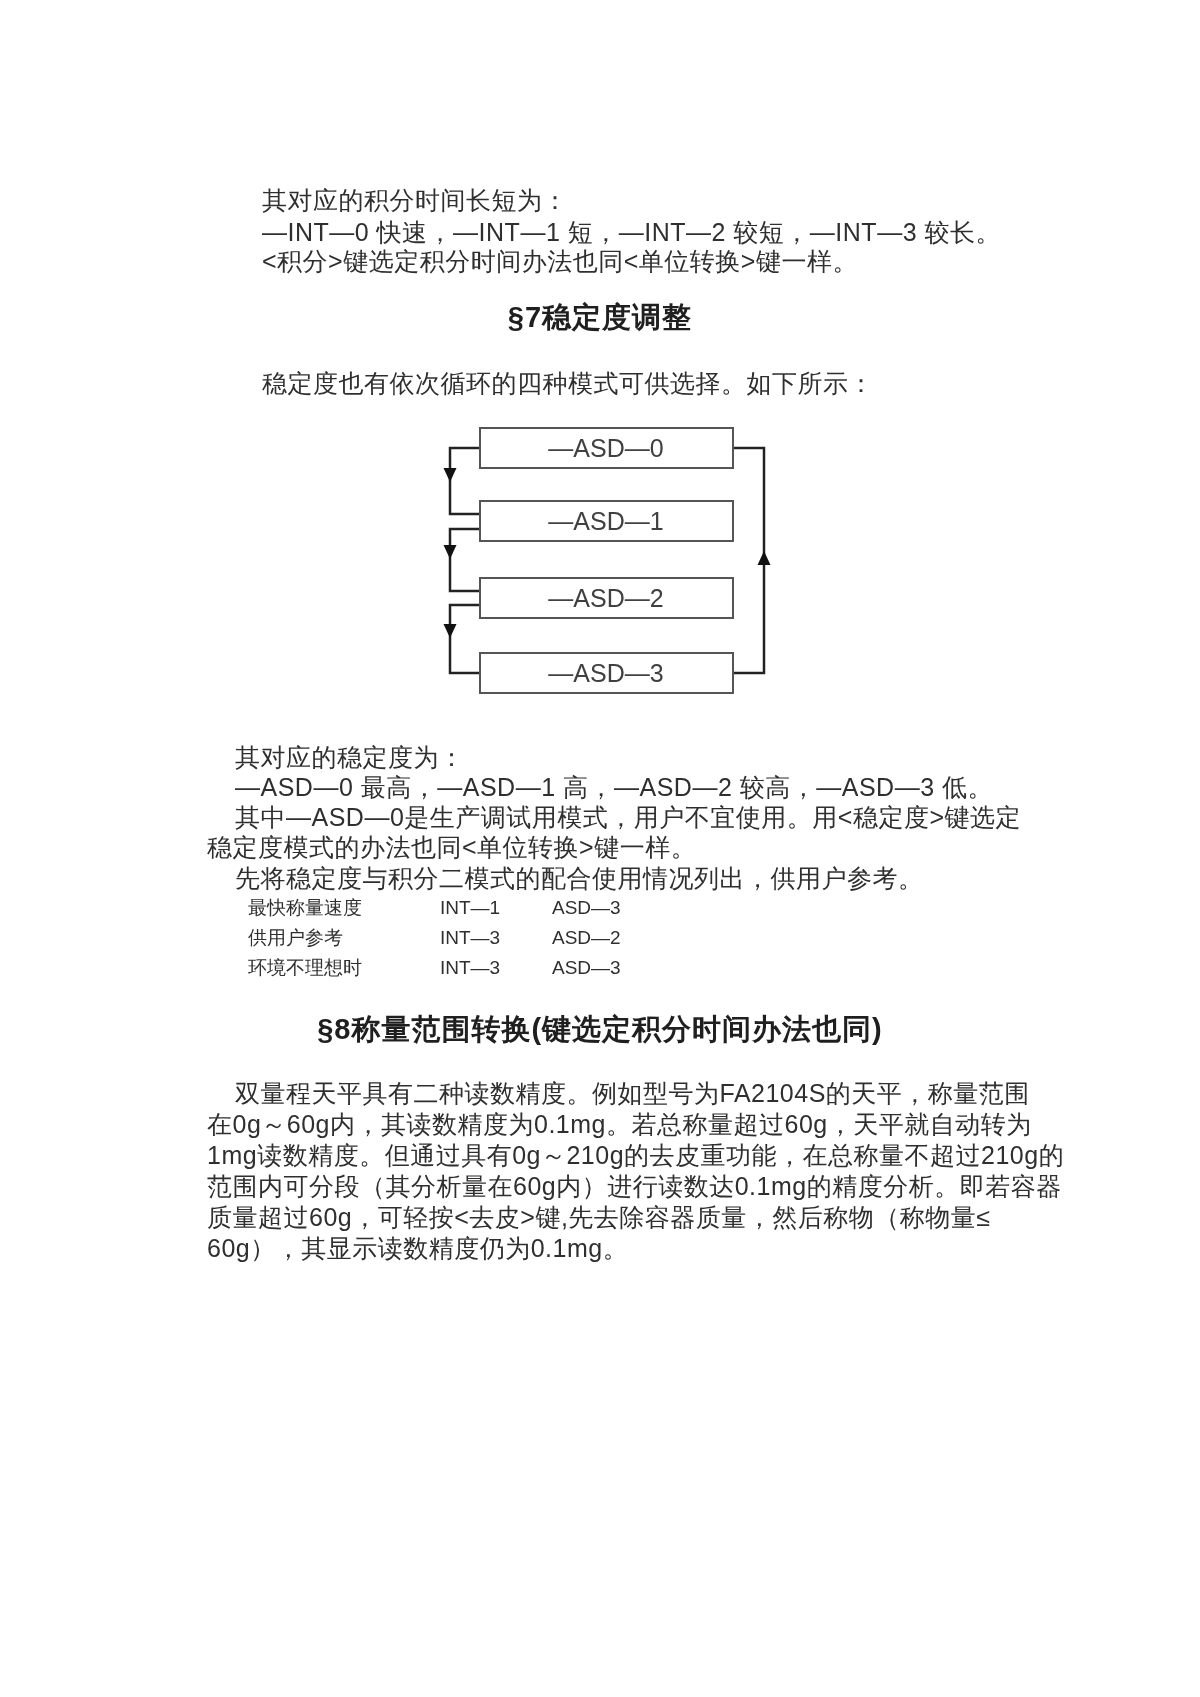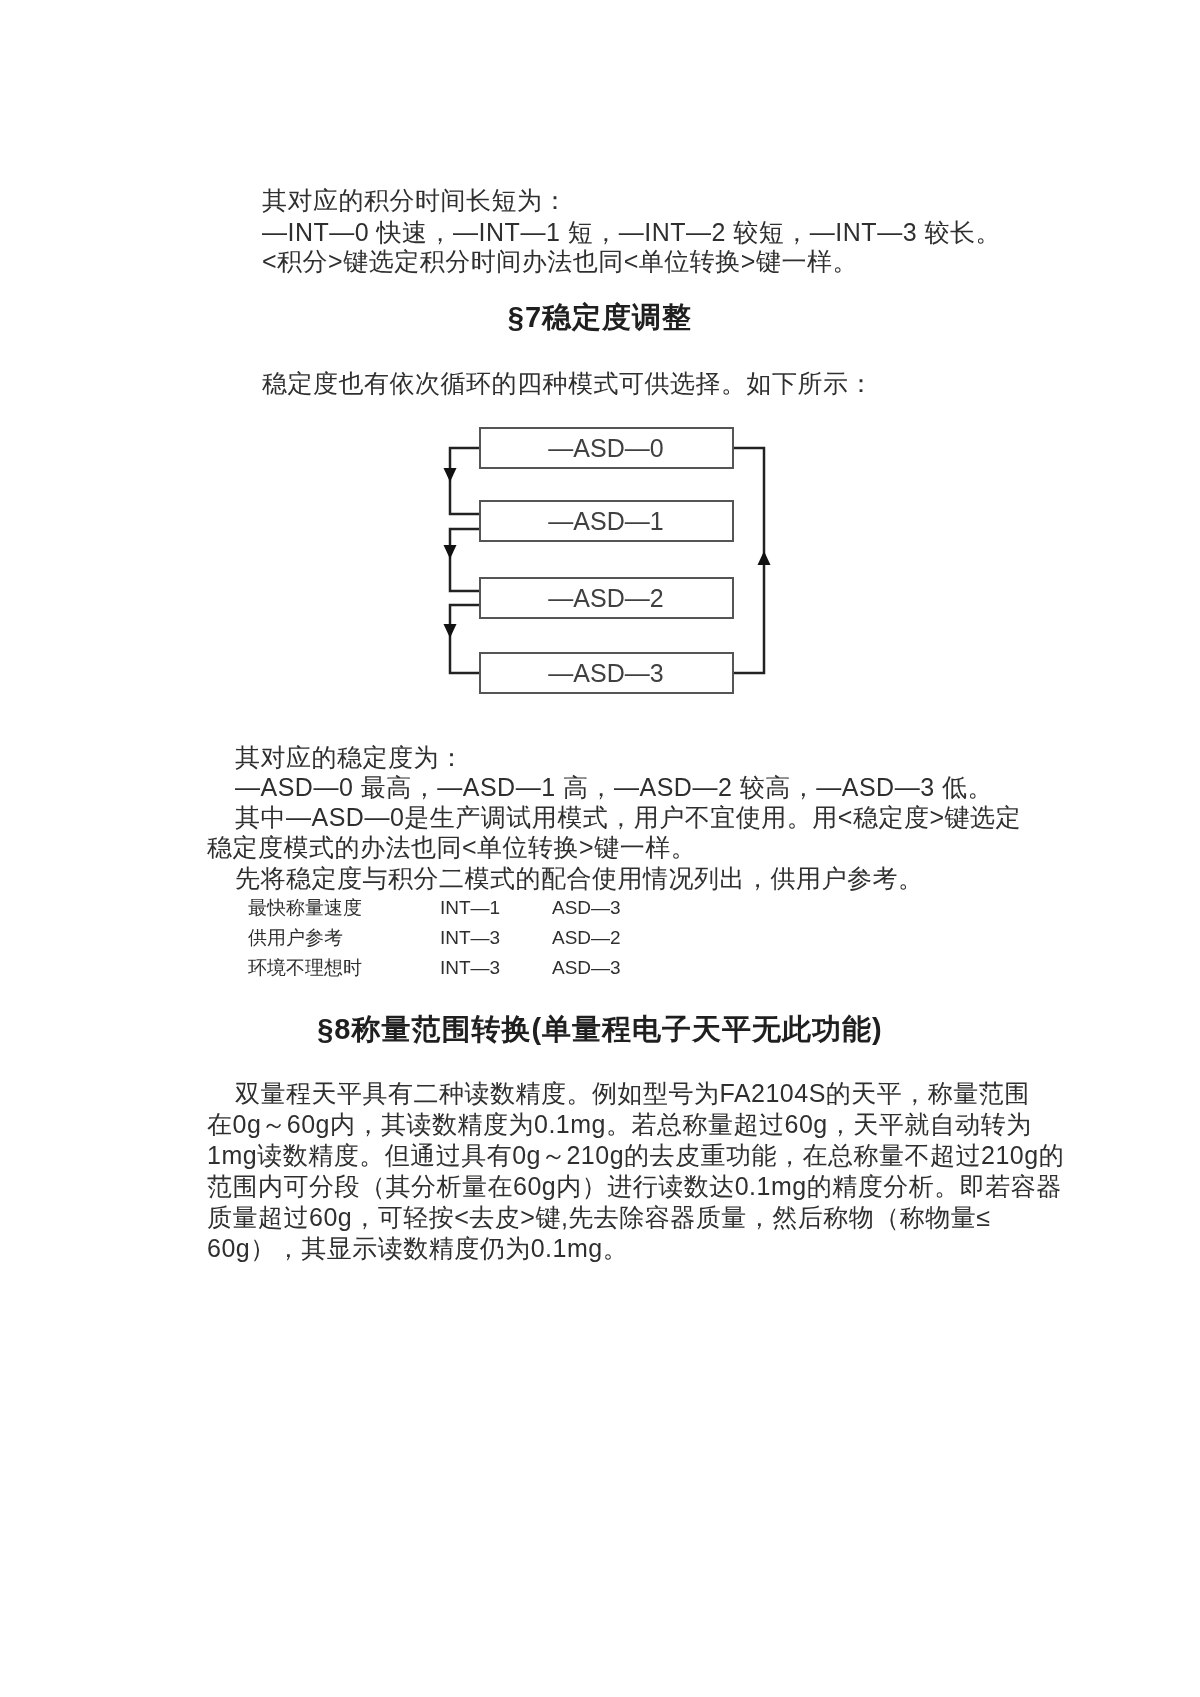--- a/index.html
+++ b/index.html
@@ -86,21 +86,21 @@
   <div class="row" style="top:895px">
     <span class="c-scenario">最快称量速度</span><span class="c-int">INT—1</span><span class="c-asd">ASD—3</span>
   </div>
   <div class="row" style="top:925px">
     <span class="c-scenario">供用户参考</span><span class="c-int">INT—3</span><span class="c-asd">ASD—2</span>
   </div>
   <div class="row" style="top:955px">
     <span class="c-scenario">环境不理想时</span><span class="c-int">INT—3</span><span class="c-asd">ASD—3</span>
   </div>
 
-  <div class="heading" style="top:1010px">§8称量范围转换(单量程电子天平无此功能)</div>
+  <div class="heading" style="top:1010px">§8称量范围转换(键选定积分时间办法也同)</div>
 
   <div class="tl x250" style="top:1078px">双量程天平具有二种读数精度。例如型号为FA2104S的天平，称量范围</div>
   <div class="tl x207" style="top:1109px">在0g～60g内，其读数精度为0.1mg。若总称量超过60g，天平就自动转为</div>
   <div class="tl x207" style="top:1140px">1mg读数精度。但通过具有0g～210g的去皮重功能，在总称量不超过210g的</div>
   <div class="tl x207" style="top:1171px">范围内可分段（其分析量在60g内）进行读数达0.1mg的精度分析。即若容器</div>
   <div class="tl x207" style="top:1202px">质量超过60g，可轻按&lt;去皮&gt;键,先去除容器质量，然后称物（称物量≤</div>
   <div class="tl x207" style="top:1233px">60g），其显示读数精度仍为0.1mg。</div>
 
   <div class="footer" style="color:#1e3a6e">南北潮商城|www.nbchao.com</div>
 

